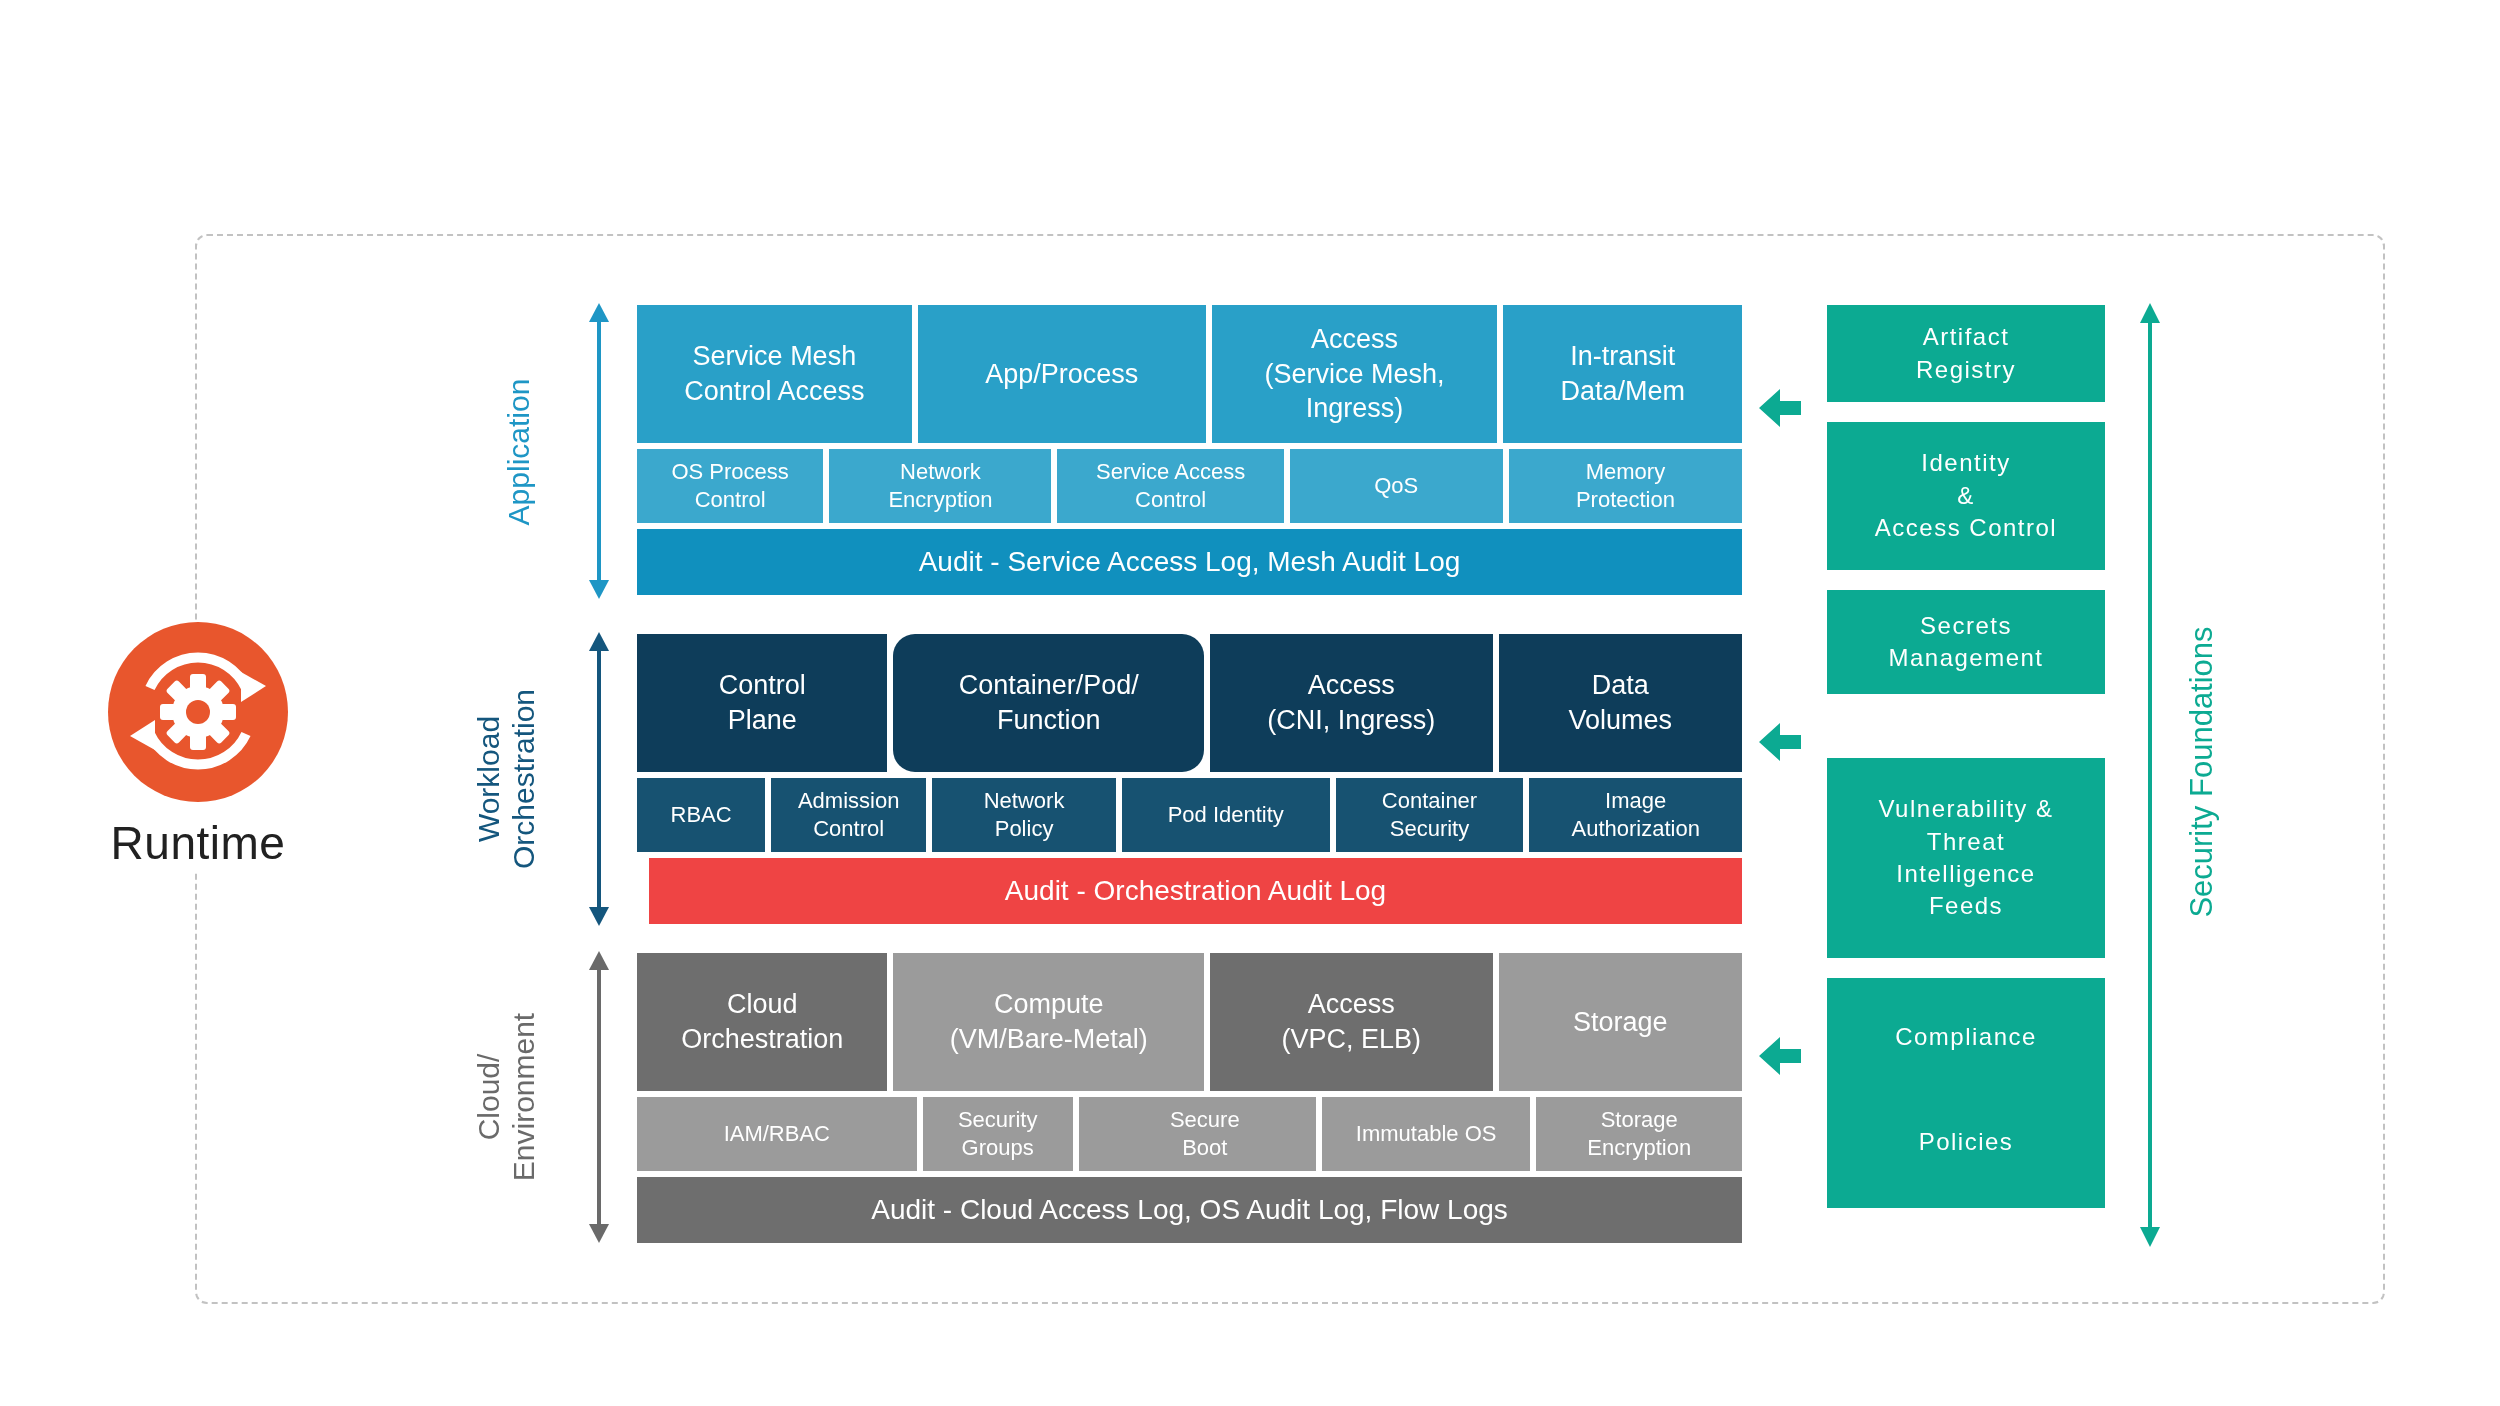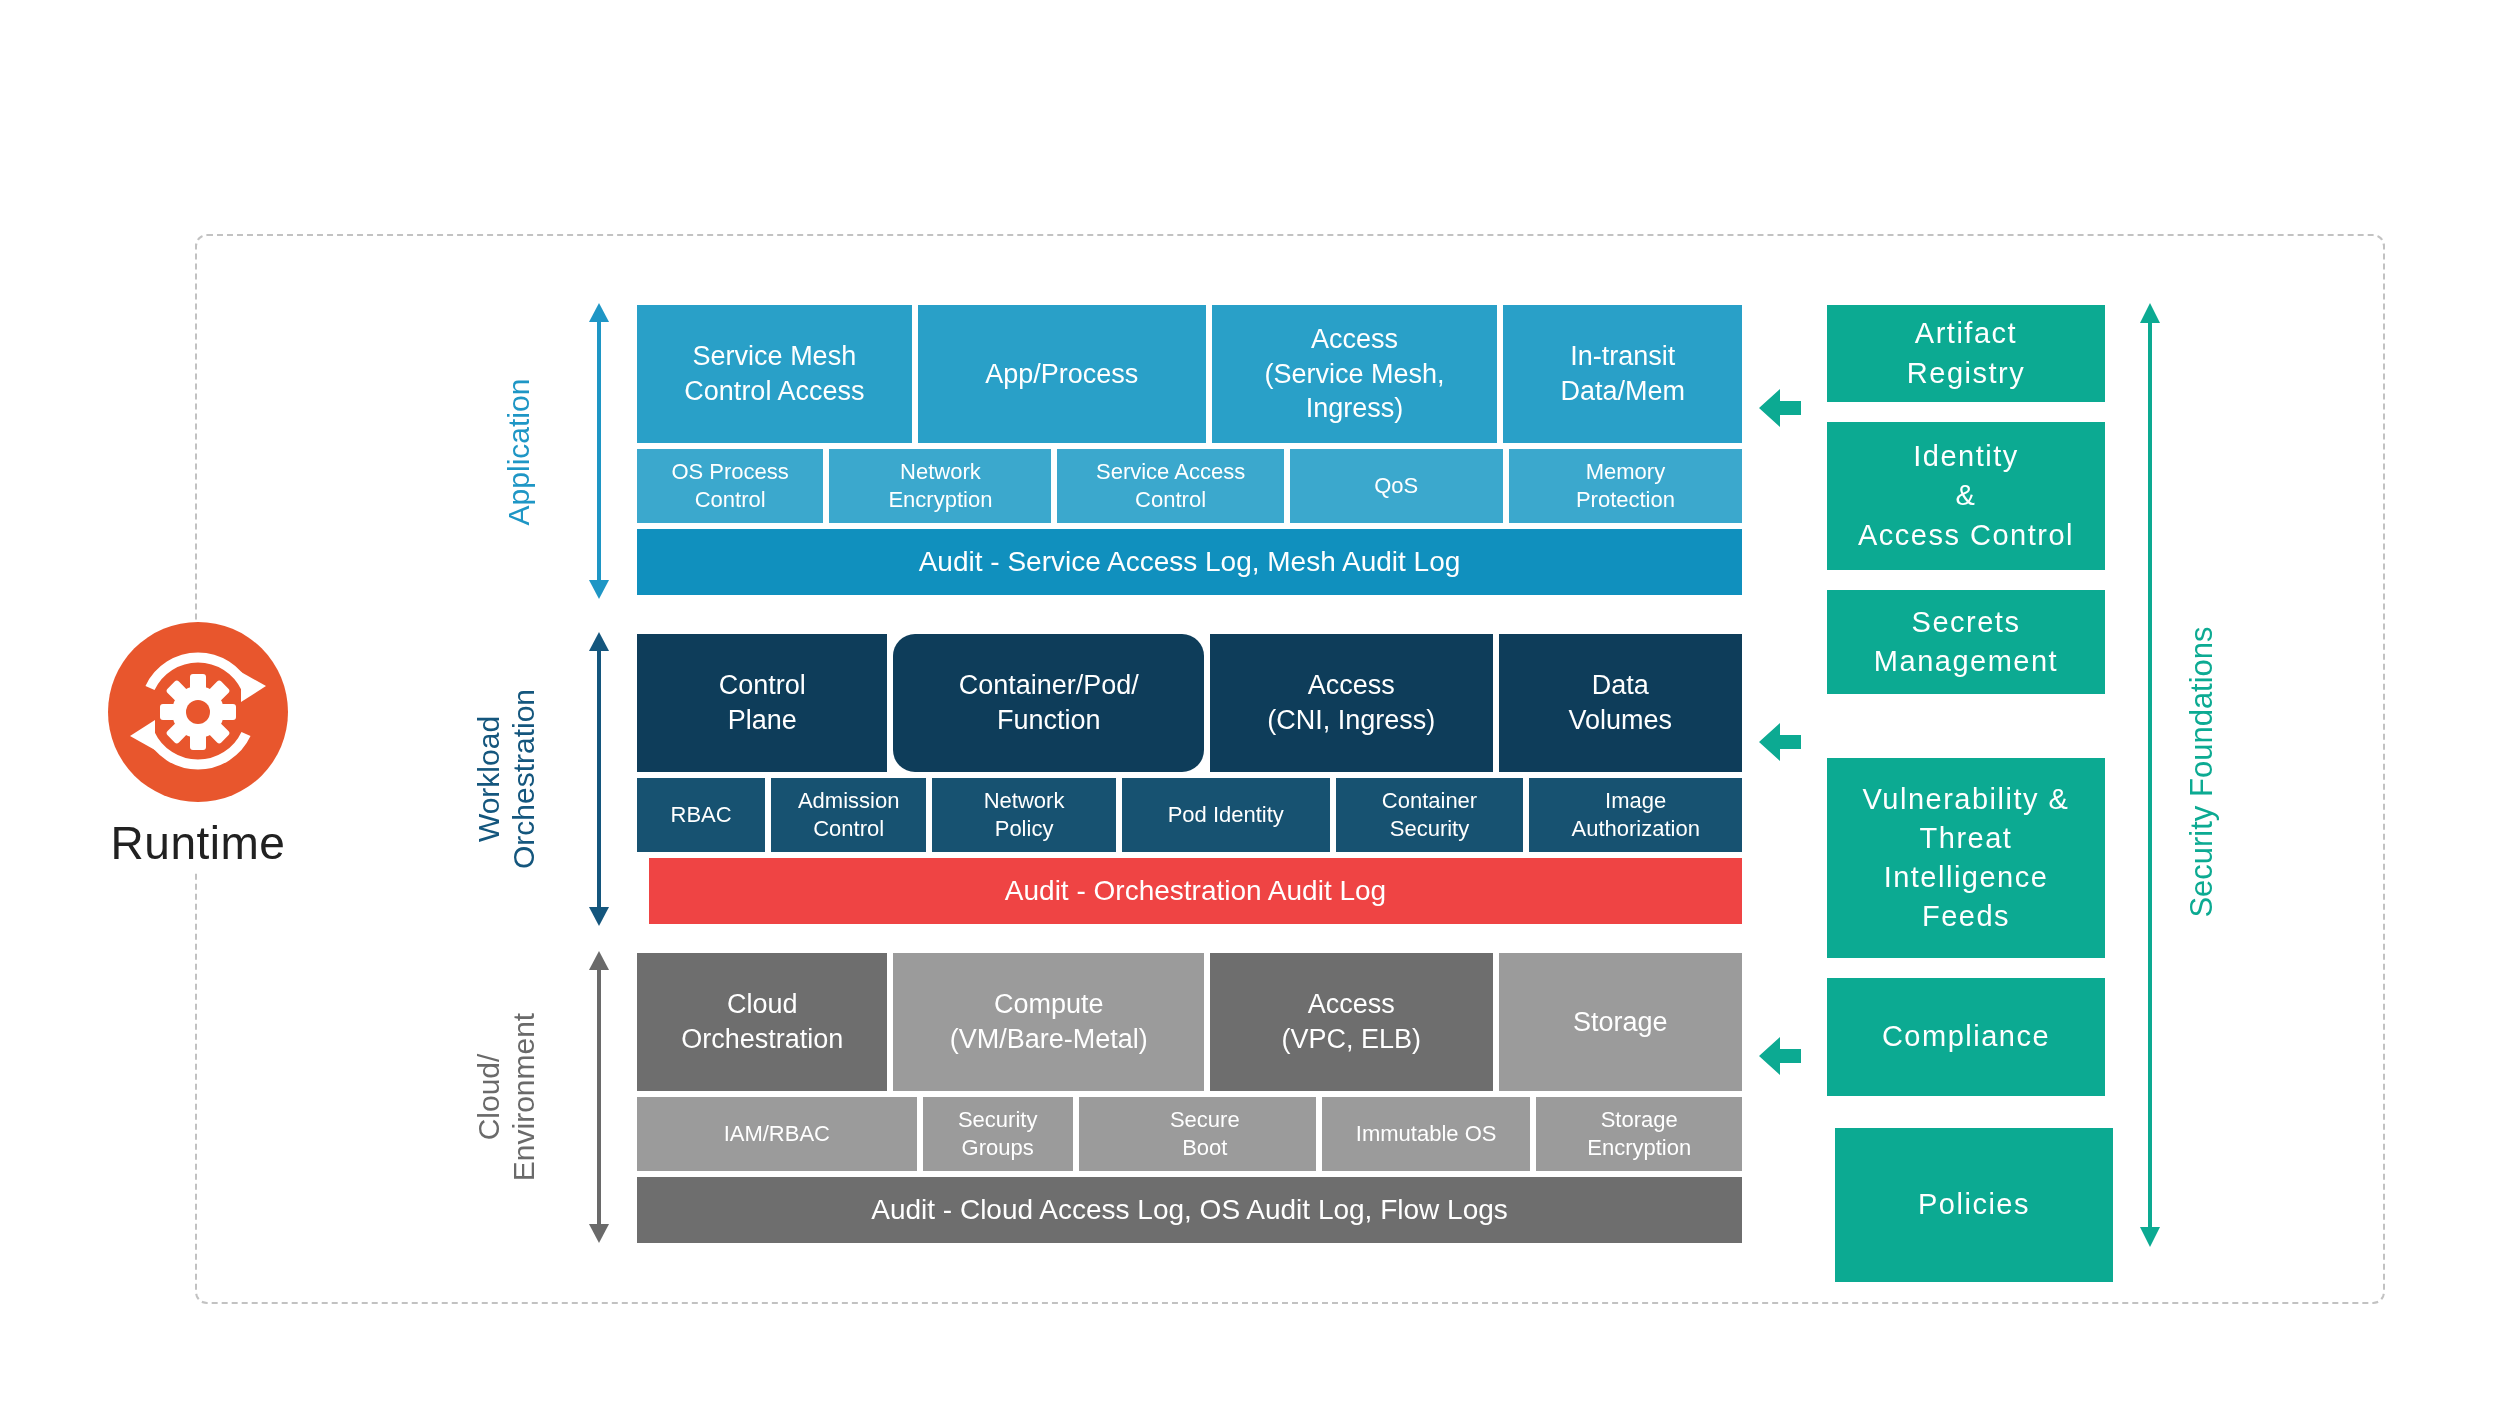--- a/index.html
+++ b/index.html
@@ -36,21 +36,21 @@
   .c-wl-main{background:#0E3D5A;}
   .c-wl-ctrl{background:#175271;}
   .c-wl-audit{background:#ef4444;margin-left:12px;}
   
   .c-cl-dark{background:#6E6E6E;}
   .c-cl-light{background:#9B9B9B;}
   
   .fbox{
     left:1827px;width:278px;background:#0CAA92;color:#fff;
     display:flex;align-items:center;justify-content:center;text-align:center;
-    font-size:29px;font-weight:500;letter-spacing:1.5px;line-height:1.35;white-space:pre-line;
+    font-size:24px;font-weight:500;letter-spacing:1.5px;line-height:1.35;white-space:pre-line;
     z-index:2;
   }
   
   .vlabel{
     text-align:center;white-space:pre-line;line-height:1.15;
     transform:translate(-50%,-50%) rotate(-90deg);
     width:420px;font-size:30px;z-index:2;
   }
   .vlabel.app{color:#1E96C5;}
   .vlabel.wl{color:#14567D;}
@@ -205,15 +205,15 @@
   <div class="abs fbox" style="top:422px;height:148px;">Identity
 &amp;
 Access Control</div>
   <div class="abs fbox" style="top:590px;height:104px;">Secrets
 Management</div>
   <div class="abs fbox" style="top:758px;height:200px;">Vulnerability &amp;
 Threat
 Intelligence
 Feeds</div>
   <div class="abs fbox" style="top:978px;height:118px;">Compliance</div>
-  <div class="abs fbox" style="top:1128px;height:154px;margin-left:8px;">Policies</div>
+  <div class="abs fbox" style="top:1076px;height:132px;">Policies</div>
 
 </div>
 
 </body></html>

